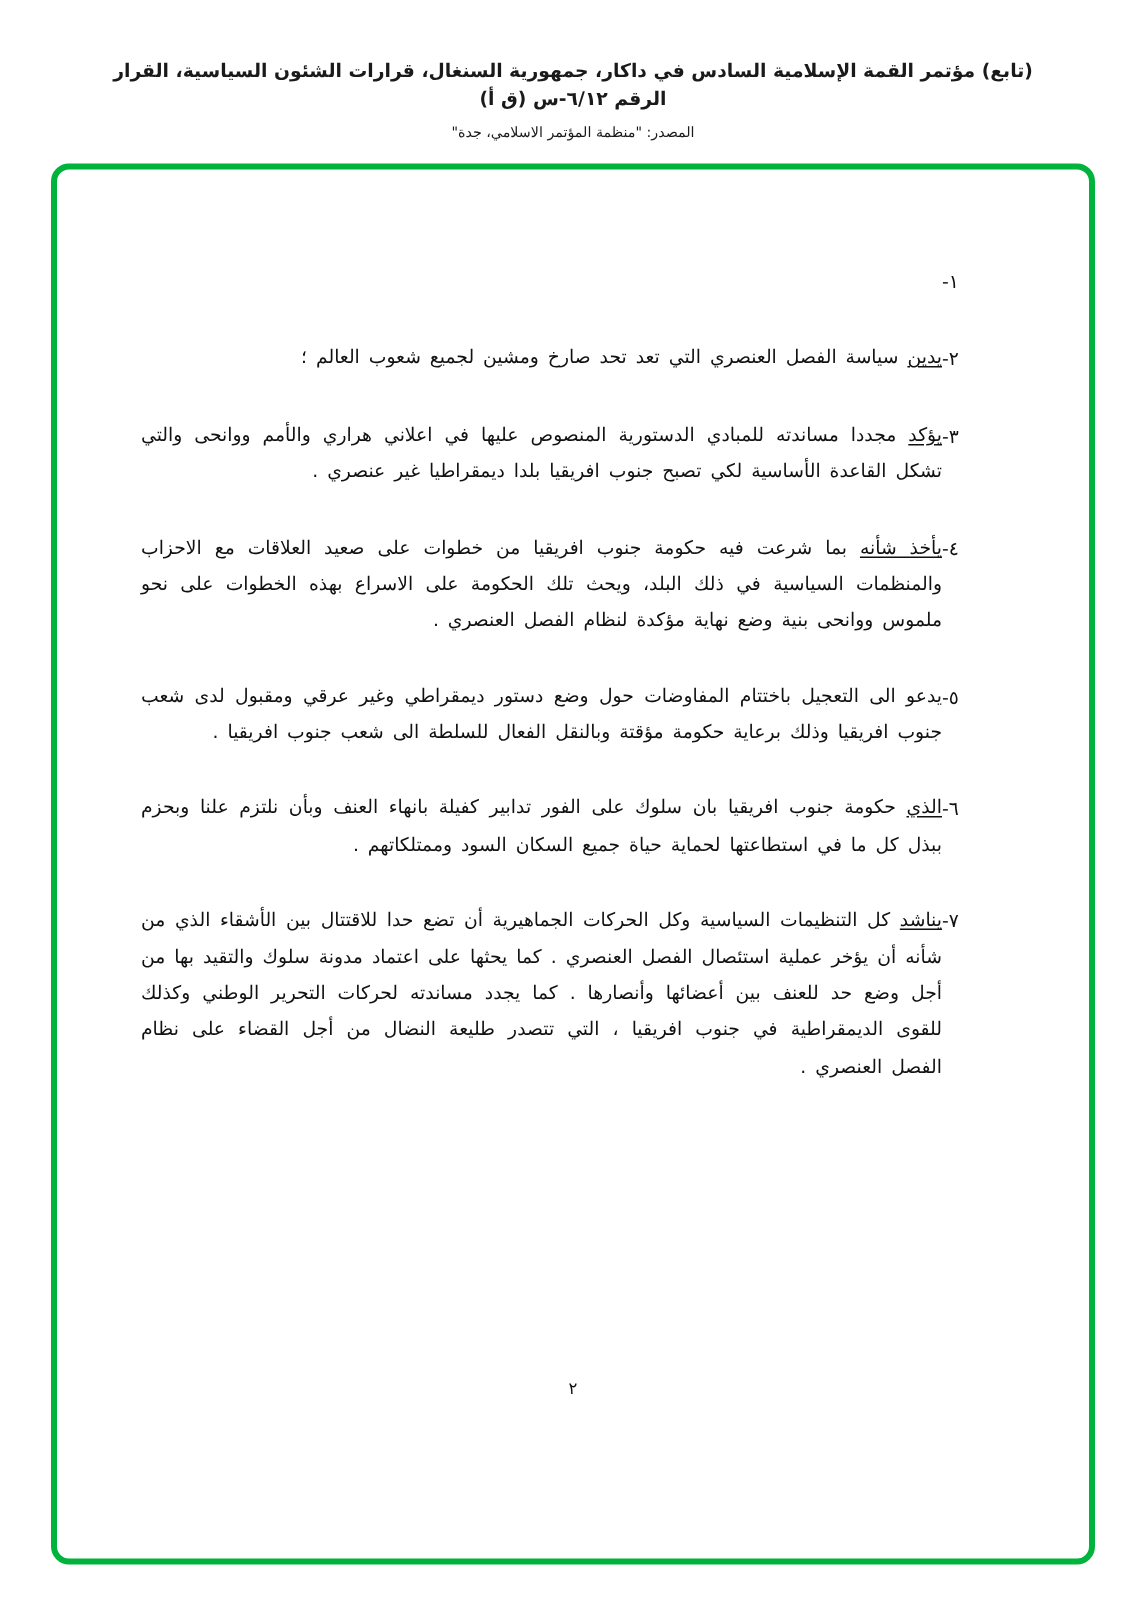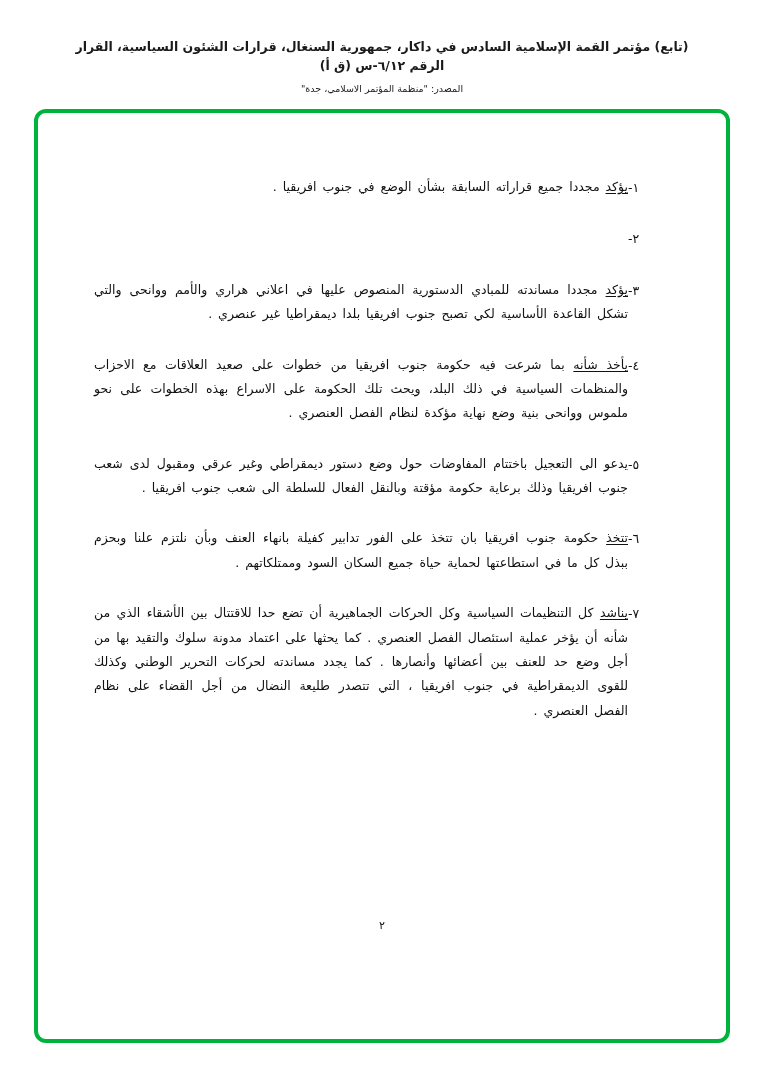--- a/index.html
+++ b/index.html
@@ -103,45 +103,45 @@
   <div class="header">
     <div class="header-title">(تابع) مؤتمر القمة الإسلامية السادس في داكار، جمهورية السنغال، قرارات الشئون السياسية، القرار الرقم ٦/١٢-س (ق أ)</div>
     <div class="header-source">المصدر: "منظمة المؤتمر الاسلامي، جدة"</div>
   </div>
 
   <div class="frame">
     <div class="frame-inner">
 
       <div class="clause">
         <div class="clause-num">١-</div>
-        <div class="clause-text"><span class="u">يؤكد</span><span> مجددا جميع قراراته السابقة بشأن الوضع في جنوب افريقيا .</span></div>
       </div>
 
       <div class="clause">
         <div class="clause-num">٢-</div>
+        <div class="clause-text"><span class="u">يدين</span><span> سياسة الفصل العنصري التي تعد تحد صارخ ومشين لجميع شعوب العالم ؛</span></div>
       </div>
 
       <div class="clause">
         <div class="clause-num">٣-</div>
         <div class="clause-text"><span class="u">يؤكد</span><span> مجددا مساندته للمبادي الدستورية المنصوص عليها في اعلاني هراري والأمم ووانحى والتي تشكل القاعدة الأساسية لكي تصبح جنوب افريقيا بلدا ديمقراطيا غير عنصري .</span></div>
       </div>
 
       <div class="clause">
         <div class="clause-num">٤-</div>
         <div class="clause-text"><span class="u">يأخذ شأنه</span><span> بما شرعت فيه حكومة جنوب افريقيا من خطوات على صعيد العلاقات مع الاحزاب والمنظمات السياسية في ذلك البلد، ويحث تلك الحكومة على الاسراع بهذه الخطوات على نحو ملموس ووانحى بنية وضع نهاية مؤكدة لنظام الفصل العنصري .</span></div>
       </div>
 
       <div class="clause">
         <div class="clause-num">٥-</div>
         <div class="clause-text"><span class="u"></span><span>يدعو الى التعجيل باختتام المفاوضات حول وضع دستور ديمقراطي وغير عرقي ومقبول لدى شعب جنوب افريقيا وذلك برعاية حكومة مؤقتة وبالنقل الفعال للسلطة الى شعب جنوب افريقيا .</span></div>
       </div>
 
       <div class="clause">
         <div class="clause-num">٦-</div>
-        <div class="clause-text"><span class="u">تتخذ</span><span> حكومة جنوب افريقيا بان تتخذ على الفور تدابير كفيلة بانهاء العنف وبأن نلتزم علنا وبحزم ببذل كل ما في استطاعتها لحماية حياة جميع السكان السود وممتلكاتهم .</span></div>
+        <div class="clause-text"><span class="u">الذي</span><span> حكومة جنوب افريقيا بان سلوك على الفور تدابير كفيلة بانهاء العنف وبأن نلتزم علنا وبحزم ببذل كل ما في استطاعتها لحماية حياة جميع السكان السود وممتلكاتهم .</span></div>
       </div>
 
       <div class="clause">
         <div class="clause-num">٧-</div>
         <div class="clause-text"><span class="u">يناشد</span><span> كل التنظيمات السياسية وكل الحركات الجماهيرية أن تضع حدا للاقتتال بين الأشقاء الذي من شأنه أن يؤخر عملية استئصال الفصل العنصري . كما يحثها على اعتماد مدونة سلوك والتقيد بها من أجل وضع حد للعنف بين أعضائها وأنصارها . كما يجدد مساندته لحركات التحرير الوطني وكذلك للقوى الديمقراطية في جنوب افريقيا ، التي تتصدر طليعة النضال من أجل القضاء على نظام الفصل العنصري .</span></div>
       </div>
 
     </div>
   </div>
 

